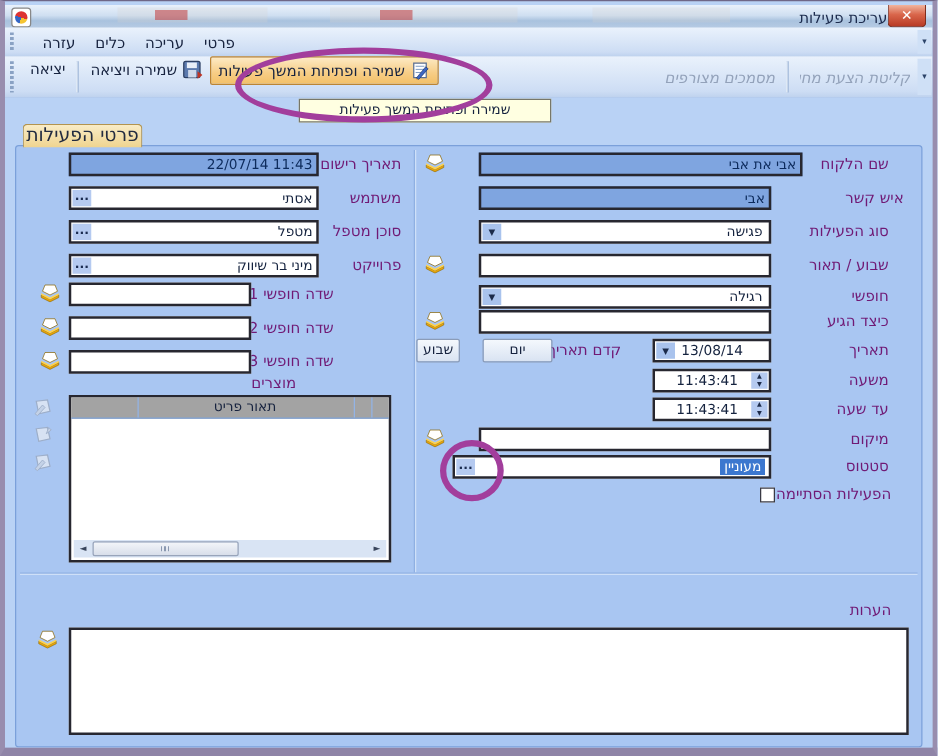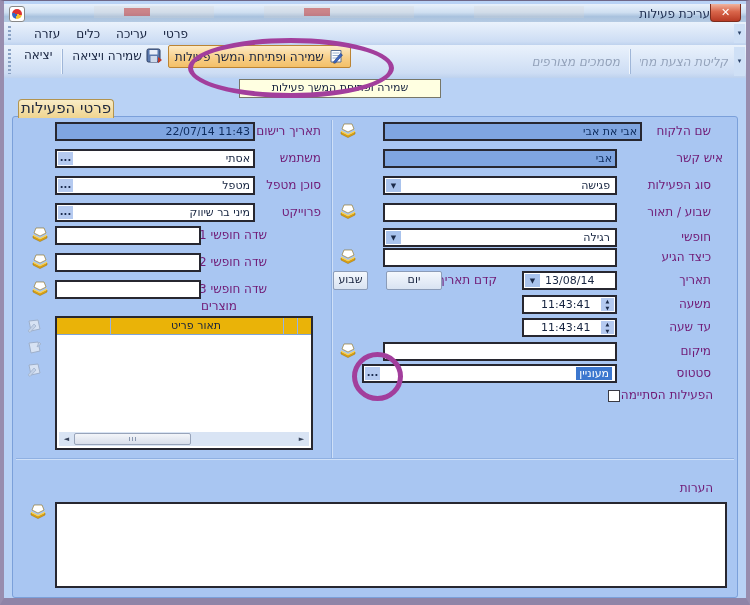--- a/index.html
+++ b/index.html
@@ -71,21 +71,21 @@
     color:#1c2b4a;font-size:7px;text-align:center;line-height:14px;}
   .spin{position:absolute;right:1px;top:1px;bottom:1px;width:13px;background:#b5caf0;color:#1c2b4a;
     font-size:5px;line-height:7px;text-align:center;}
   .hl-sel{background:#3c77cf;color:#fff;padding:0 3px;}
   .mini-btn{position:absolute;height:19px;box-sizing:border-box;background:linear-gradient(#f4f8fd,#d9e3f2);
     border:1px solid #8b9cb8;border-radius:2px;font-size:11px;color:#17233f;text-align:center;line-height:16px;}
   .chk{position:absolute;width:12px;height:12px;background:#fff;border:1px solid #3a3a44;box-sizing:border-box;}
   
   .list{position:absolute;left:42px;top:199px;width:258px;height:134px;background:#fff;
     border:2px solid #272730;box-sizing:border-box;}
-  .list-head{position:absolute;left:0;right:0;top:0;height:16px;background:#eab308;border-bottom:1px solid #7fa3d8;}
+  .list-head{position:absolute;left:0;right:0;top:0;height:16px;background:#a3a3a3;border-bottom:1px solid #7fa3d8;}
   .col-line{position:absolute;top:0;bottom:0;width:1px;background:#93b4e6;}
   .list-head-txt{position:absolute;right:30px;width:170px;top:1px;font-size:11px;color:#17233f;text-align:center;}
   .hscroll{position:absolute;left:2px;right:2px;bottom:2px;height:14px;background:#d9e4f4;
     display:flex;align-items:center;direction:ltr;}
   .sc-arrow{width:13px;text-align:center;font-size:7px;color:#39455c;}
   .sc-thumb{position:absolute;left:15px;width:115px;top:1px;bottom:1px;
     background:linear-gradient(#f3f5f9,#d8deea);border:1px solid #98a4ba;border-radius:2px;}
   .sc-grip{position:absolute;left:50%;top:3px;bottom:3px;width:9px;transform:translateX(-50%);
     background:repeating-linear-gradient(90deg,#8a98b0 0 1px,transparent 1px 3px);}
   .notes-area{position:absolute;left:42px;top:385px;width:672px;height:86px;background:#fff;

